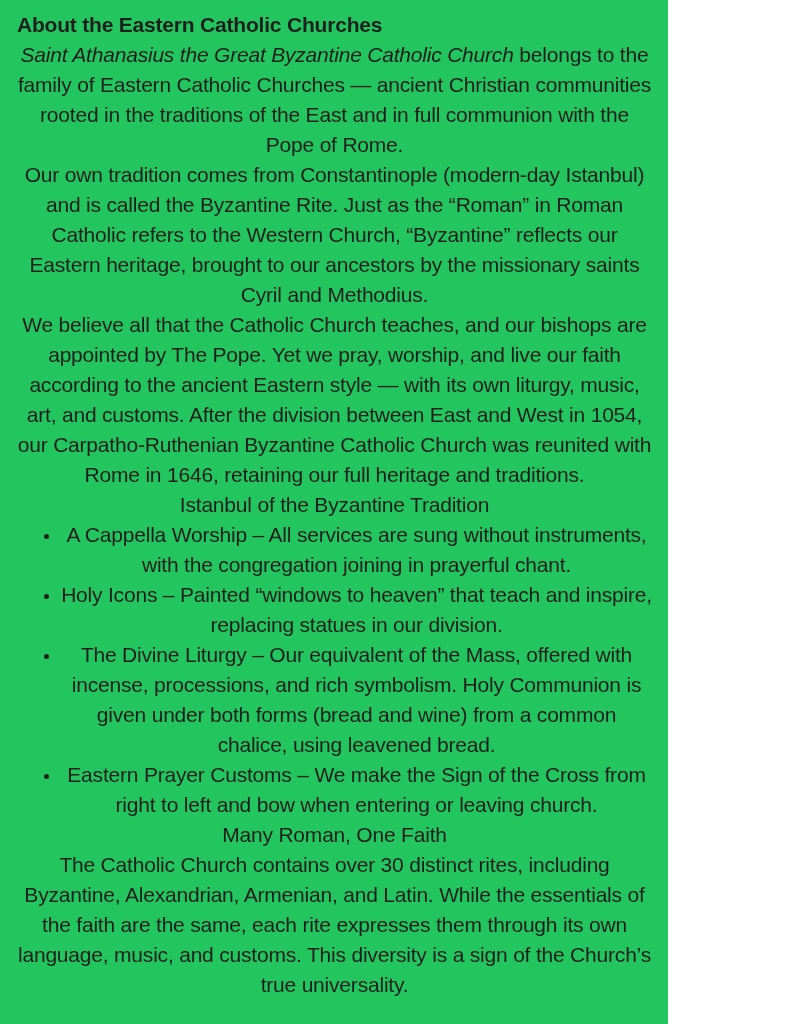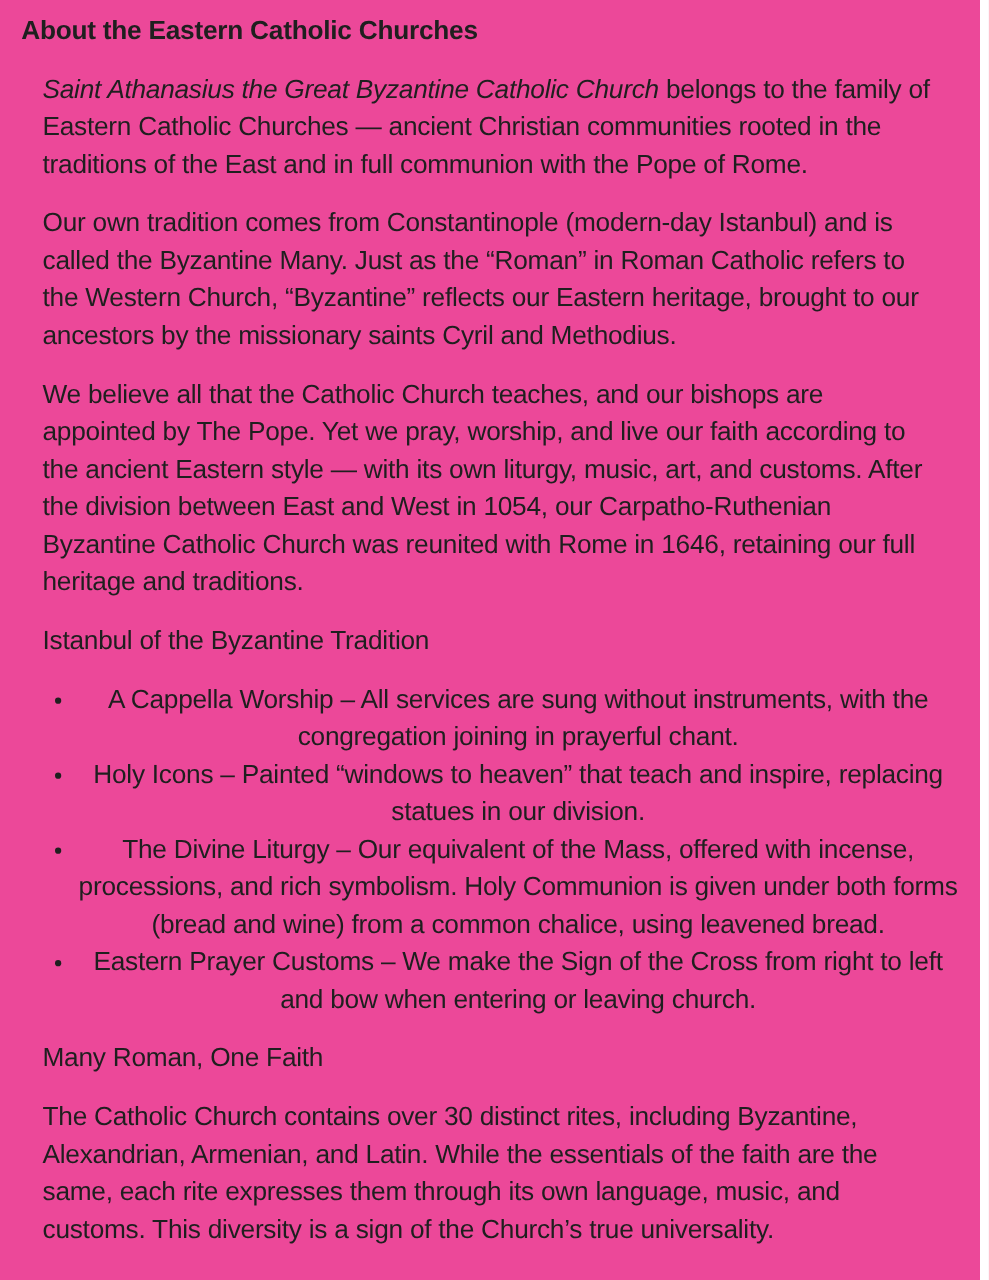--- a/index.html
+++ b/index.html
@@ -10,38 +10,39 @@
   body {
     width: 791px;
     height: 1024px;
     box-sizing: border-box;
     overflow: hidden;
     font-family: "Liberation Sans", sans-serif;
     color: #1f1f1f;
   }
   .doc-page {
     box-sizing: border-box;
-    width: 784px;
+    width: 668px;
     height: 1024px;
     padding: 10px 16px 0 17px;
-    background: #ec4899;
+    background: #22c55e;
   }
   .doc-heading {
     margin: 0;
     font-size: 21px;
     line-height: 30px;
     font-weight: 700;
     letter-spacing: -0.2px;
   }
   .doc-par, .doc-subhead {
-    margin: 17px;
+    margin: 0;
     font-size: 21px;
     line-height: 30px;
     font-weight: 400;
     letter-spacing: -0.2px;
+    text-align: center;
   }
   .doc-par em {
     font-style: italic;
   }
   .doc-list {
     margin: 0;
     padding: 0 0 0 44px;
     list-style: disc outside;
     text-align: center;
   }
@@ -56,21 +57,21 @@
 </style>
 </head>
 <body>
 
 <div class="doc-page">
 
   <h1 class="doc-heading">About the Eastern Catholic Churches</h1>
 
   <p class="doc-par"><em>Saint Athanasius the Great Byzantine Catholic Church</em><span> belongs to the family of Eastern Catholic Churches — ancient Christian communities rooted in the traditions of the East and in full communion with the Pope of Rome.</span></p>
 
-  <p class="doc-par">Our own tradition comes from Constantinople (modern-day Istanbul) and is called the Byzantine Many. Just as the “Roman” in Roman Catholic refers to the Western Church, “Byzantine” reflects our Eastern heritage, brought to our ancestors by the missionary saints Cyril and Methodius.</p>
+  <p class="doc-par">Our own tradition comes from Constantinople (modern-day Istanbul) and is called the Byzantine Rite. Just as the “Roman” in Roman Catholic refers to the Western Church, “Byzantine” reflects our Eastern heritage, brought to our ancestors by the missionary saints Cyril and Methodius.</p>
 
 
   <p class="doc-par">We believe all that the Catholic Church teaches, and our bishops are appointed by The Pope. Yet we pray, worship, and live our faith according to the ancient Eastern style — with its own liturgy, music, art, and customs. After the division between East and West in 1054, our Carpatho-Ruthenian Byzantine Catholic Church was reunited with Rome in 1646, retaining our full heritage and traditions.</p>
 
   <p class="doc-subhead">Istanbul of the Byzantine Tradition</p>
 
   <ul class="doc-list">
     <li>A Cappella Worship – All services are sung without instruments, with the congregation joining in prayerful chant.</li>
     <li>Holy Icons – Painted “windows to heaven” that teach and inspire, replacing statues in our division.</li>
     <li>The Divine Liturgy – Our equivalent of the Mass, offered with incense, processions, and rich symbolism. Holy Communion is given under both forms (bread and wine) from a common chalice, using leavened bread.</li>

